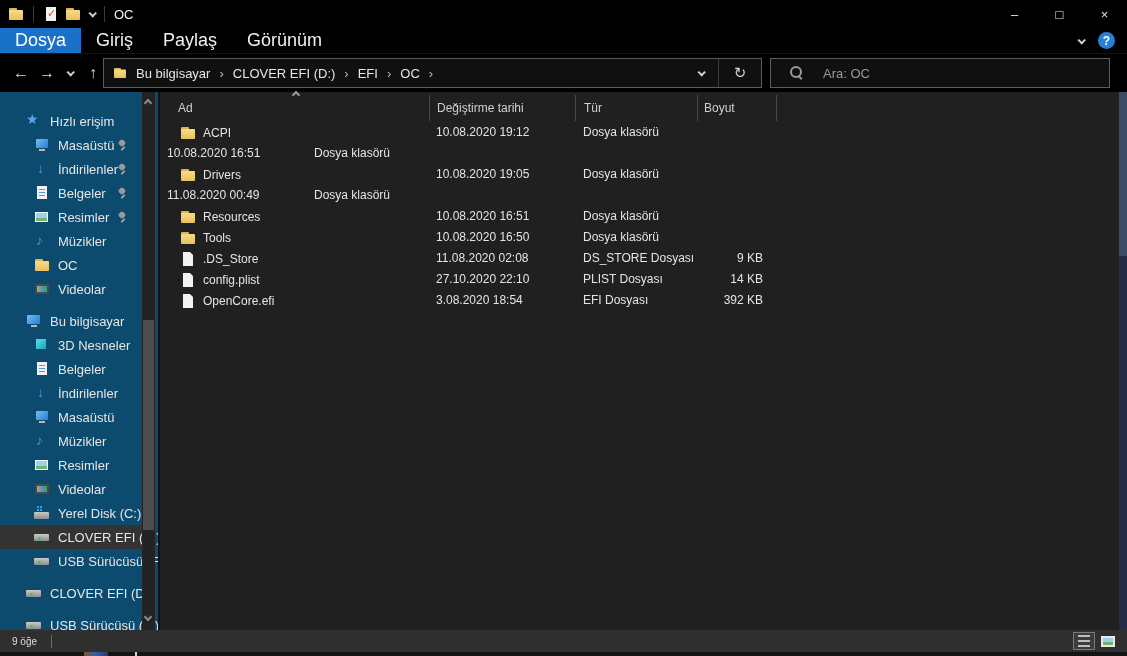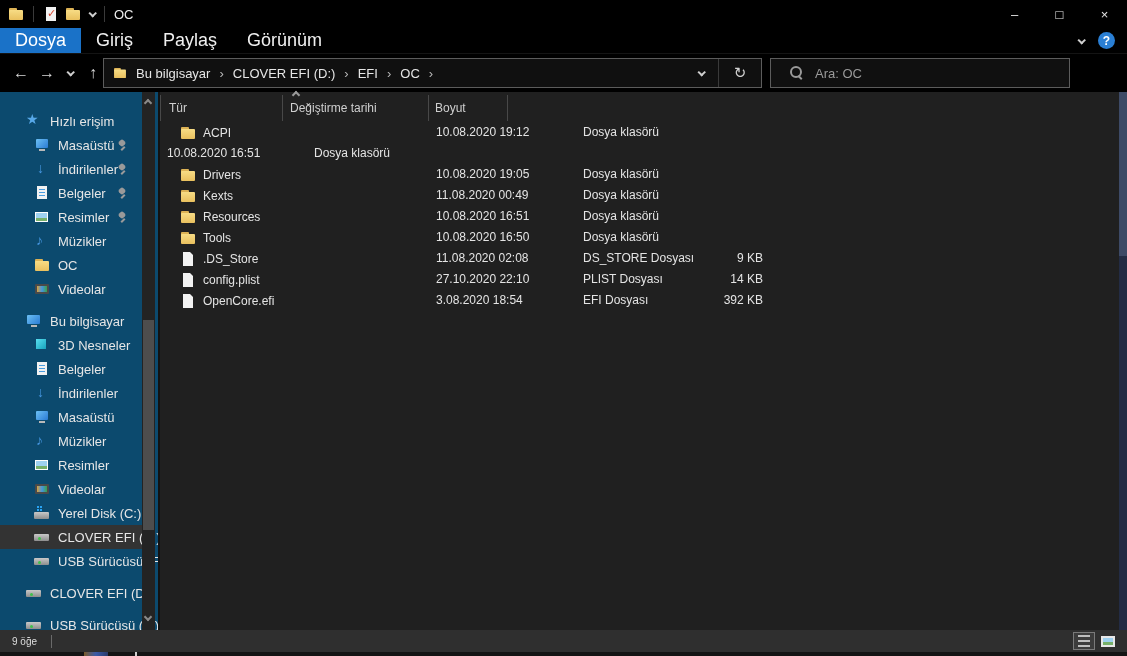--- a/index.html
+++ b/index.html
@@ -25,21 +25,21 @@
   #navrow { position:absolute; left:0; top:54px; width:1127px; height:38px; background:#000; }
   .navbtn { position:absolute; top:4px; height:30px; display:flex; align-items:center; justify-content:center; color:#d8d8d8; font-size:16px; }
   #addrbar { position:absolute; left:103px; top:4px; width:659px; height:30px; background:#101010; border:1px solid #5c5c5c; display:flex; align-items:center; }
   #crumbs { display:flex; align-items:center; font-size:13px; color:#e6e6e6; }
   .crumb { padding:0 2px; white-space:nowrap; }
   .crumb-sep { color:#b8b8b8; font-size:13px; padding:0 7px; }
   .crumb-sep::before { content:"›"; }
   #addr-right { margin-left:auto; display:flex; align-items:center; height:100%; }
   #addr-vsep { width:1px; height:28px; background:#3a3a3a; }
   #refresh-btn { width:42px; height:100%; display:flex; align-items:center; justify-content:center; color:#cfcfcf; font-size:15px; }
-  #searchbox { position:absolute; left:770px; top:4px; width:300px; height:30px; background:#101010; border:1px solid #5c5c5c; display:flex; align-items:center; padding-left:18px; gap:10px; }
+  #searchbox { position:absolute; left:770px; top:4px; width:340px; height:30px; background:#101010; border:1px solid #5c5c5c; display:flex; align-items:center; padding-left:18px; gap:18px; }
   #searchbox input { background:transparent; border:none; outline:none; color:#e6e6e6; font-size:13px; width:260px; font-family:inherit; }
   #searchbox input::placeholder { color:#9a9a9a; }
 
   
   .chev { display:inline-block; width:6px; height:6px; border-right:2px solid #cfcfcf; border-bottom:2px solid #cfcfcf; transform:rotate(45deg) translateY(-1px); }
 
   
   #main { position:absolute; left:0; top:92px; width:1127px; height:538px; background:#202020; }
   #sidebar { position:absolute; left:0; top:0; width:158px; height:538px; background:#0c4a6e; overflow:hidden; padding-top:17px; }
   #side-divider { position:absolute; left:158px; top:0; width:2px; height:538px; background:#121212; }
@@ -300,22 +300,23 @@
     </div>
   <div id="side-scroll">
     <span class="arr up"></span>
     <div id="side-thumb"></div>
     <span class="arr down"></span>
   </div>
   <div id="side-divider"></div>
 
   <div id="pane">
     <div id="cols">
+        <div class="hcell c-name">Ad</div>
+        <div class="hcell c-date">Değiştirme tarihi</div>
         <div class="hcell c-type">Tür</div>
-        <div class="hcell c-date">Değiştirme tarihi</div>
         <div class="hcell c-size">Boyut</div>
         <div class="hcell c-end"></div>
       </div>
     <div id="sort-chevron"></div>
     <div id="rows">
         <div class="frow">
           <div class="f-name">
             <span class="ic ic-folder"></span>
             <span>ACPI</span>
           </div>
@@ -331,24 +332,20 @@
         <div class="frow">
           <div class="f-name">
             <span class="ic ic-folder"></span>
             <span>Drivers</span>
           </div>
           <div class="f-date">10.08.2020 19:05</div>
           <div class="f-type">Dosya klasörü</div>
           <div class="f-size"></div>
         </div>
         <div class="frow">
-          <div class="f-name">
-            <span class="ic ic-folder"></span>
-            <span>Kexts</span>
-          </div>
           <div class="f-date">11.08.2020 00:49</div>
           <div class="f-type">Dosya klasörü</div>
           <div class="f-size"></div>
         </div>
         <div class="frow">
           <div class="f-name">
             <span class="ic ic-folder"></span>
             <span>Resources</span>
           </div>
           <div class="f-date">10.08.2020 16:51</div>

